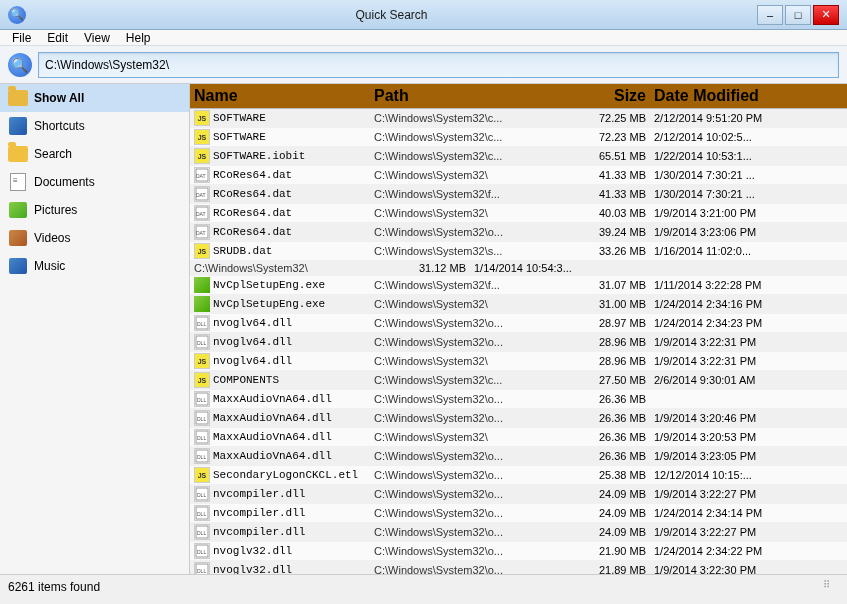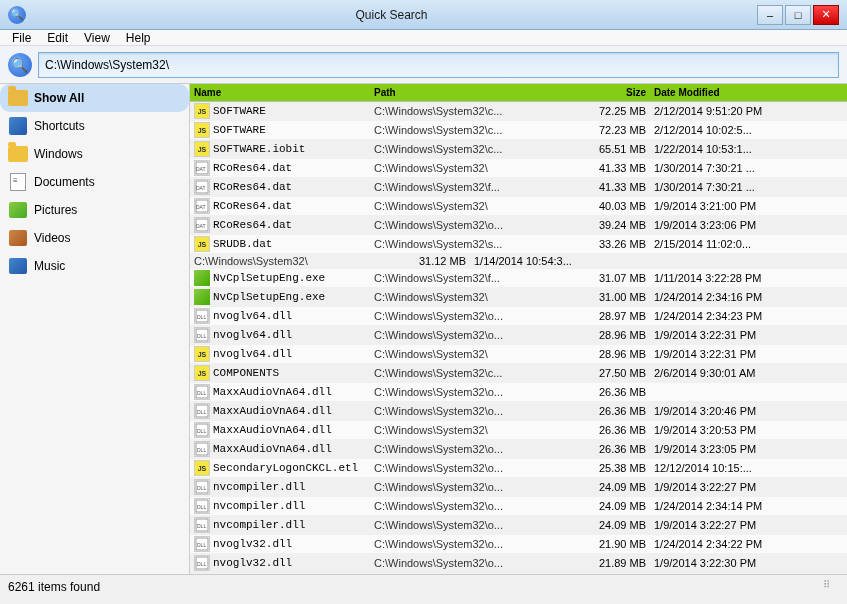--- a/index.html
+++ b/index.html
@@ -73,21 +73,20 @@
       flex-shrink: 0;
       overflow: hidden;
     }
     .sidebar-item {
       display: flex;
       align-items: center;
       padding: 4px 8px;
       cursor: pointer;
       gap: 6px;
       font-size: 12px;
-      border-radius: 10px;
     }
     .sidebar-item.active { background: #c8dff5; font-weight: bold; }
     .sidebar-icon { width: 20px; height: 20px; flex-shrink: 0; display: flex; align-items: center; justify-content: center; }
 
     
     .icon-showall {
       width: 20px; height: 16px;
       background: #e8b840;
       border-radius: 2px;
       position: relative;
@@ -147,24 +146,24 @@
 
     
     .file-list-container {
       flex: 1;
       overflow: hidden;
       display: flex;
       flex-direction: column;
     }
     .file-list-header {
       display: flex;
-      background: #84cc16;
+      background: #a16207;
       border-bottom: 1px solid #bbb;
       padding: 3px 0;
-      font-size: 10px;
+      font-size: 16px;
       font-weight: bold;
     }
     .col-name { width: 180px; padding: 0 4px; flex-shrink: 0; }
     .col-path { width: 200px; padding: 0 4px; flex-shrink: 0; }
     .col-size { width: 80px; padding: 0 4px; text-align: right; flex-shrink: 0; }
     .col-date { flex: 1; padding: 0 4px; }
 
     .file-list-body {
       overflow-y: auto;
       overflow-x: hidden;
@@ -251,21 +250,21 @@
     <div class="sidebar-item">
       <div class="sidebar-icon">
         <div class="icon-shortcuts"></div>
       </div>
       <span>Shortcuts</span>
     </div>
     <div class="sidebar-item">
       <div class="sidebar-icon">
         <div class="icon-folder"></div>
       </div>
-      <span>Windows</span>
+      <span>Search</span>
     </div>
     <div class="sidebar-item">
       <div class="sidebar-icon">
         <div class="icon-docs"></div>
       </div>
       <span>Documents</span>
     </div>
     <div class="sidebar-item">
       <div class="sidebar-icon">
         <div class="icon-pics"></div>
@@ -377,21 +376,21 @@
       <div class="file-size-cell">39.24 MB</div>
       <div class="file-date-cell">1/9/2014 3:23:06 PM</div>
     </div>
         <div class="file-row">
       <div class="file-name-cell">
         <div class="ficon ficon-js">JS</div>
         <span class="file-name-text">SRUDB.dat</span>
       </div>
       <div class="file-path-cell">C:\Windows\System32\s...</div>
       <div class="file-size-cell">33.26 MB</div>
-      <div class="file-date-cell">2/15/2014 11:02:0...</div>
+      <div class="file-date-cell">1/16/2014 11:02:0...</div>
     </div>
         <div class="file-row">
       <div class="file-path-cell">C:\Windows\System32\</div>
       <div class="file-size-cell">31.12 MB</div>
       <div class="file-date-cell">1/14/2014 10:54:3...</div>
     </div>
         <div class="file-row">
       <div class="file-name-cell">
         <div class="ficon ficon-exe" style="background:linear-gradient(135deg,#88cc44,#44aa00);"></div>
         <span class="file-name-text">NvCplSetupEng.exe</span>

